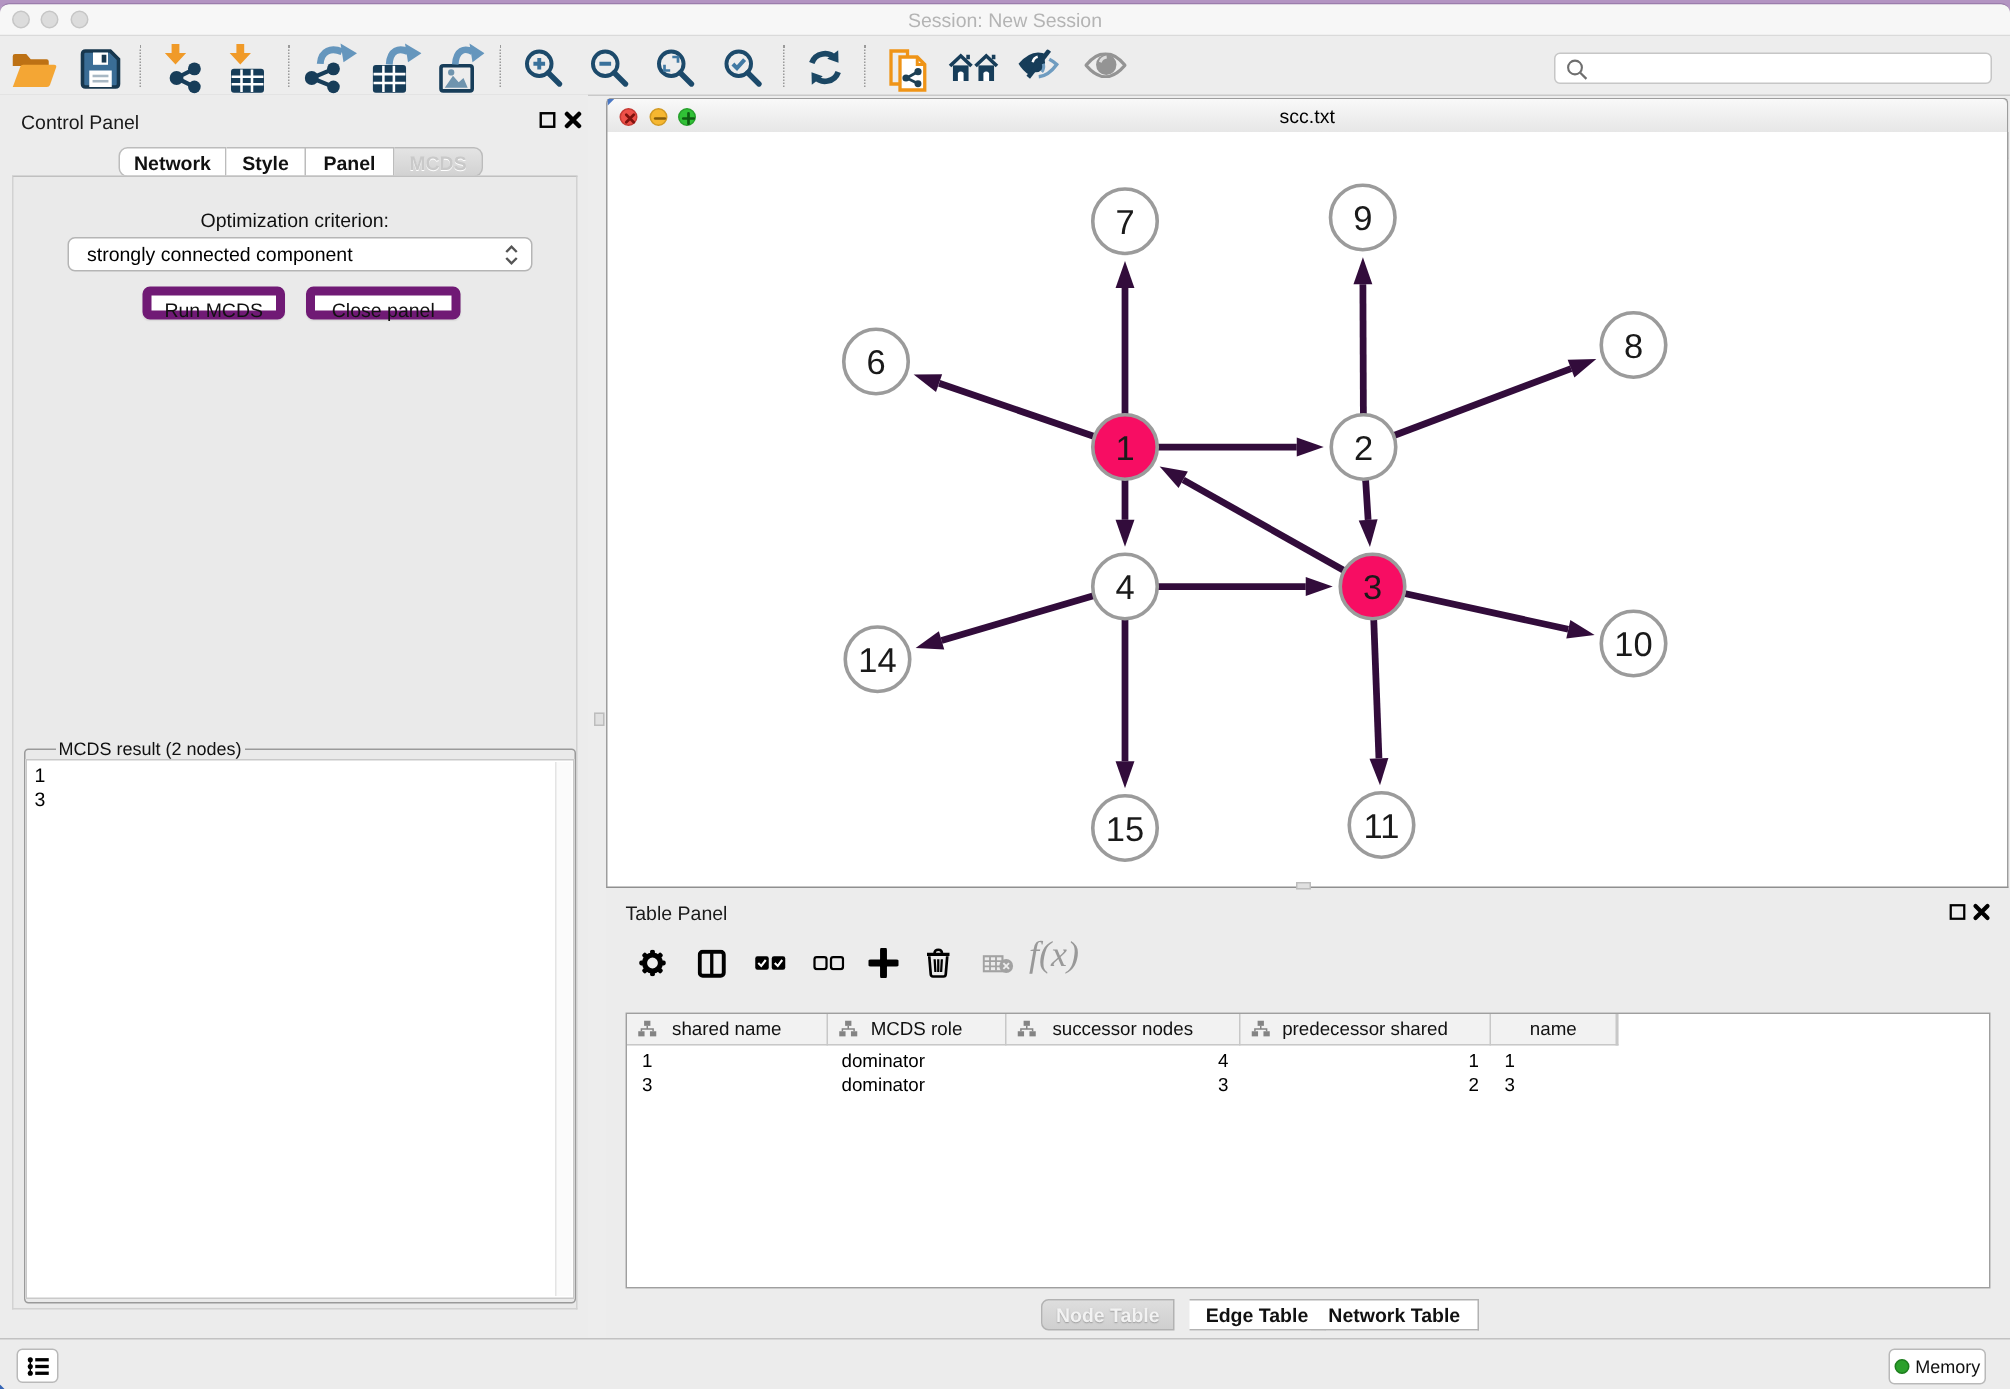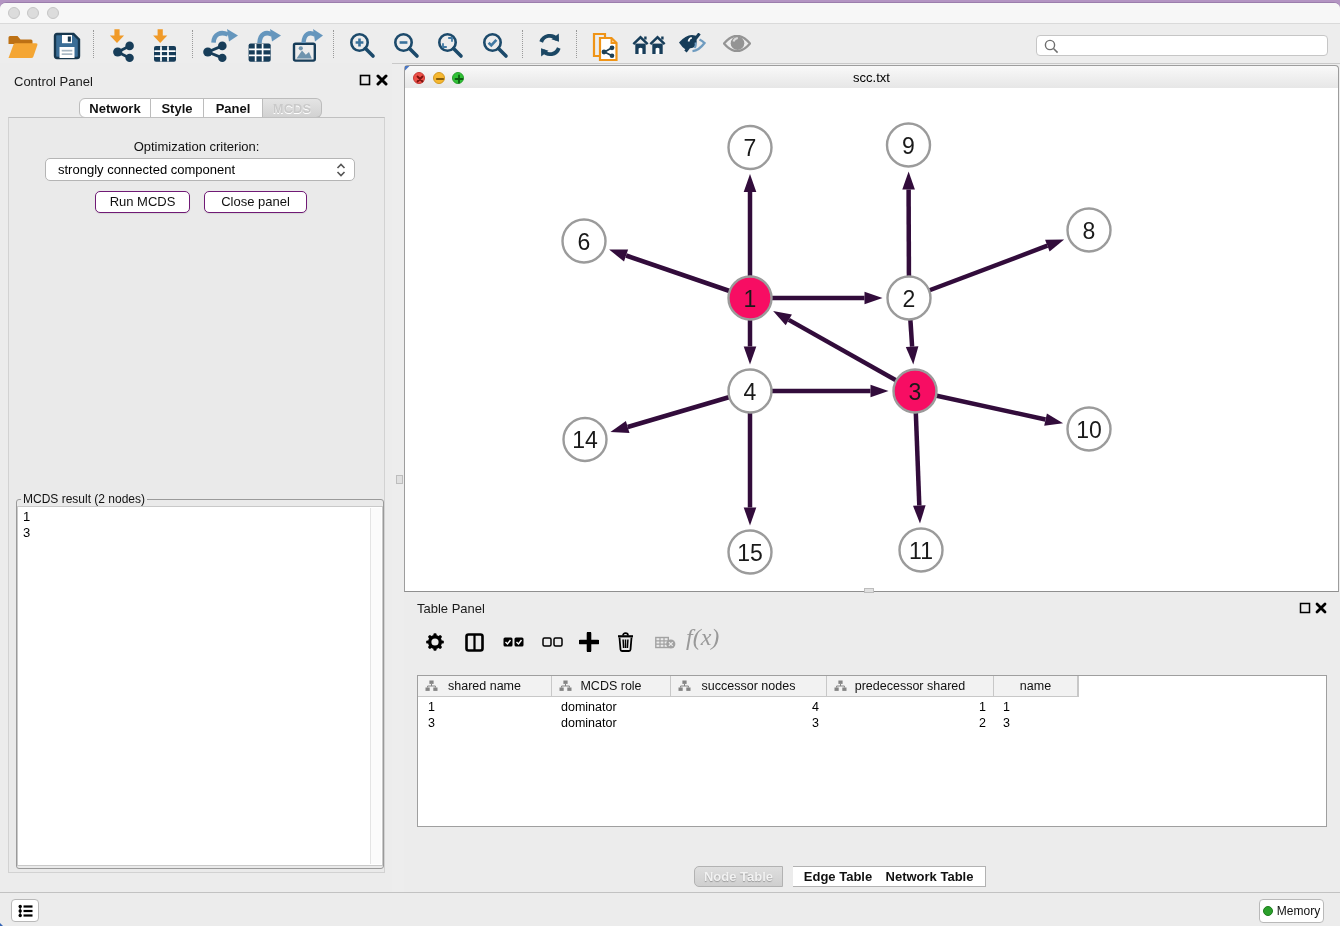--- a/index.html
+++ b/index.html
@@ -12,54 +12,55 @@
 #toolbar { position:absolute; top:21px; left:0; width:1340px; height:40px; background:#ededed; border-bottom:1px solid #c9c9c9; }
 .sep { position:absolute; top:6px; height:28px; width:0; border-left:1px dotted #9a9a9a; }
 .ticon { position:absolute; top:5px; }
 #search { position:absolute; left:1036px; top:32px; width:292px; height:21px; background:#fff; border:1px solid #c6c6c6; border-radius:4px; }
 
 #cp { position:absolute; left:0; top:60px; width:392px; height:829px; background:#ececec; }
 #cph { position:absolute; left:14px; top:11px; font-size:13px; color:#1a1a1a; }
 .tabs { position:absolute; top:35px; left:79px; height:20px; }
 .tab { position:absolute; top:0; height:20px; background:#fff; border:1px solid #bcbcbc; font-size:13px; font-weight:bold; color:#111; text-align:center; line-height:19px; }
 #cpc { position:absolute; left:8px; top:54px; width:377px; height:756px; background:#eaeaea; border:1px solid #d2d2d2; border-top:1px solid #c0c0c0; }
-.macbtn { position:absolute; background:#fff; border:1px solid #701a75; border-radius:5px; font-size:13px; color:#111; text-align:center; box-shadow:0 1px 1px rgba(0,0,0,0.08); }
+.macbtn { position:absolute; background:#fff; border:6px solid #701a75; border-radius:5px; font-size:13px; color:#111; text-align:center; box-shadow:0 1px 1px rgba(0,0,0,0.08); }
 fieldset#mcds { position:absolute; left:7px; top:374px; width:368px; height:377px; border:1px solid #9a9a9a; border-radius:3px; }
-fieldset#mcds legend { font-size:12px; color:#111; margin-left:4px; padding:0 2px; }
+fieldset#mcds legend { font-size:12px; color:#111; margin-left:20px; padding:0 2px; }
 #mcdstxt { position:absolute; left:0px; top:0px; width:366px; height:360px; background:#fff; border:1px solid #c9c9c9; font-size:13px; line-height:16px; padding:2px 0 0 5px; color:#000; }
 #mcdssb { position:absolute; right:1px; top:1px; width:11px; height:356px; background:#fbfbfb; border-left:1px solid #e4e4e4; }
 
 #net { position:absolute; left:404px; top:62px; width:935px; height:527px; }
 #nettb { position:absolute; left:0; top:0; width:935px; height:41px; background:linear-gradient(#f9f9f9,#d8d8d8); border:1px solid #9d9d9d; border-bottom:1px solid #8f8f8f; border-radius:4px 4px 0 0; }
 #nettitle { position:absolute; top:4px; left:0; width:100%; text-align:center; font-size:13px; color:#000; }
 .tl { position:absolute; top:5.5px; width:12px; height:12px; border-radius:50%; }
 #canvas { position:absolute; left:0; top:23px; width:935px; height:504px; background:#fff; border-left:1px solid #9d9d9d; border-right:1px solid #9d9d9d; border-bottom:1px solid #8f8f8f; }
 
 #tp { position:absolute; left:404px; top:589px; width:936px; height:302px; background:#ececec; }
 #tph { position:absolute; left:13px; top:9px; font-size:13px; color:#1a1a1a; }
 #ttb { position:absolute; left:13px; top:31px; width:910px; height:42px; }
-#tbl { position:absolute; left:13px; top:83px; width:910px; height:152px; background:#fff; border:1px solid #9f9f9f; }
+#tbl { position:absolute; left:13px; top:83px; width:910px; height:184px; background:#fff; border:1px solid #9f9f9f; }
 #thead { position:absolute; left:0; top:0; width:661px; height:21px; background:#f2f2f2; border-bottom:1px solid #c8c8c8; border-right:1px solid #c8c8c8; }
 .th { position:absolute; top:0; height:21px; border-right:1px solid #c8c8c8; font-size:12.5px; color:#111; text-align:center; line-height:20px; }
 .td { position:absolute; font-size:12.5px; color:#000; height:16px; line-height:16px; }
 .btabs { position:absolute; top:274px; left:290px; height:21px; }
 .btab { position:absolute; top:0; height:21px; border:1px solid #b2b2b2; font-size:13px; font-weight:bold; color:#111; text-align:center; line-height:20px; background:#fff; }
 
 #status { position:absolute; left:0; top:889px; width:1340px; height:50px; background:#ececec; border-top:1px solid #c2c2c2; }
 #listbtn { position:absolute; left:11px; top:6px; width:28px; height:23px; background:#fff; border:1px solid #b9b9b9; border-radius:4px; }
 #membtn { position:absolute; right:16px; top:6px; width:65px; height:24px; background:#fff; border:1px solid #b9b9b9; border-radius:4px; font-size:12px; color:#111; line-height:22px; text-align:center; }
 .hi { position:absolute; top:4px; }
 </style>
 </head>
 <body>
 <div id="win">
   <div id="titlebar">
     <div class="tdot" style="left:8px;"></div>
     <div class="tdot" style="left:27px;"></div>
     <div class="tdot" style="left:47px;"></div>
+    <div id="title">Session: New Session</div>
   </div>
   <div id="toolbar">
     <div class="sep" style="left:93px;"></div>
     <div class="sep" style="left:192px;"></div>
     <div class="sep" style="left:333px;"></div>
     <div class="sep" style="left:522px;"></div>
     <div class="sep" style="left:576px;"></div>
 
     <svg class="ticon" style="left:7px;top:10px;" width="32" height="26" viewBox="0 0 32 26">
       <path d="M1.5 24 L1.5 3.5 Q1.5 2 3 2 L10.5 2 L13.5 5.5 L24 5.5 Q25.5 5.5 25.5 7 L25.5 10 L1.5 10 Z" fill="#bd7114"></path>

